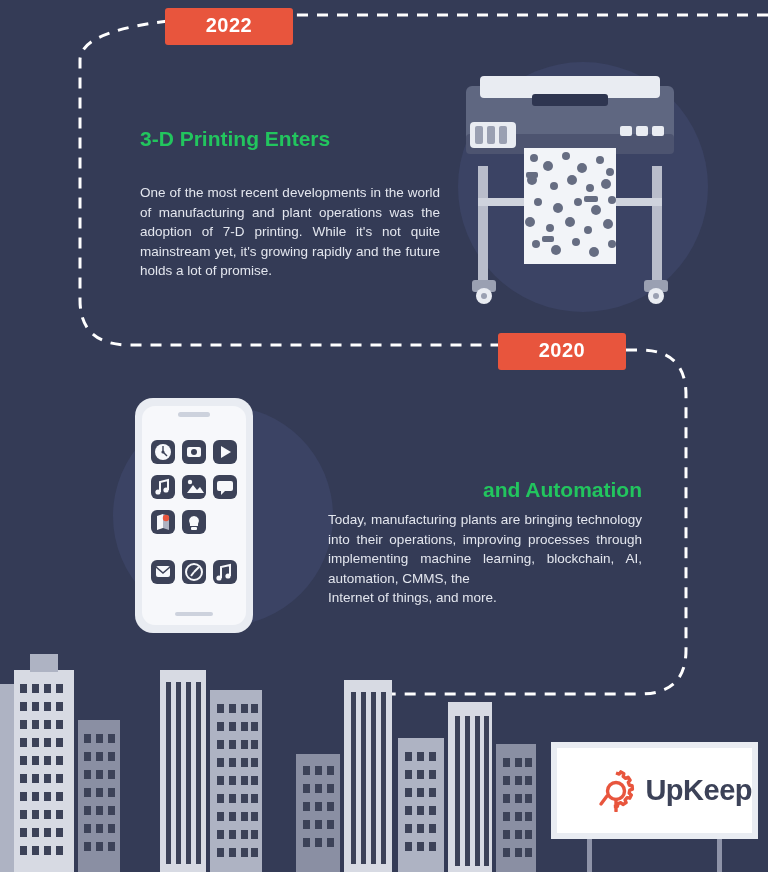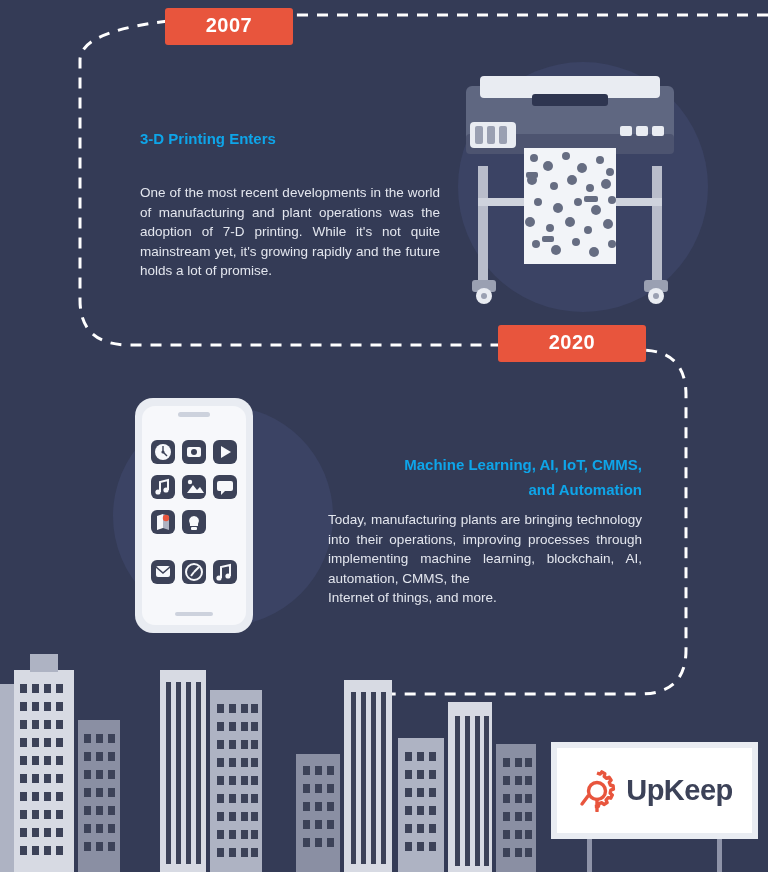--- a/index.html
+++ b/index.html
@@ -30,28 +30,28 @@
     background: #e8553d;
     color: #ffffff;
     font-weight: bold;
     font-size: 20px;
     letter-spacing: 0.5px;
     text-align: center;
     padding: 6px 0 8px 0;
     border-radius: 3px;
   }
   #year-2013 { left: 165px; top: 8px; width: 128px; }
-  #year-2020 { left: 498px; top: 325px; width: 148px; }
+  #year-2020 { left: 498px; top: 333px; width: 128px; }
 
   
   .block-title {
     position: absolute;
-    color: #0ea5e9;
+    color: #22c55e;
     font-weight: bold;
-    font-size: 15px;
+    font-size: 21px;
     line-height: 25px;
   }
   .block-body {
     position: absolute;
     color: #e3e6ee;
     font-size: 13.5px;
     line-height: 19.5px;
     text-align: justify;
   }
   #title-3d { left: 140px; top: 126px; width: 320px; }
@@ -84,21 +84,21 @@
     position: absolute; left: 0; top: 0;
     width: 207px; height: 97px;
     background: #e9ecf2;
     padding: 6px;
   }
   .sign-inner {
     width: 100%; height: 100%;
     background: #ffffff;
     display: flex;
     align-items: center;
-    justify-content: center;
+    justify-content: flex-end;
     gap: 8px;
   }
   .sign-text {
     font-size: 29px;
     font-weight: bold;
     color: #3c4258;
     letter-spacing: -0.5px;
   }
   .sign-post {
     position: absolute;
@@ -112,21 +112,21 @@
 </head>
 <body>
 
 <div id="page">
 
   <svg class="path-svg" viewBox="0 0 768 872">
     <path d="M 768 15 L 300 15 Q 80 15 80 60 L 80 300 Q 80 345 130 345 L 498 345" fill="none" stroke="#ffffff" stroke-width="3" stroke-dasharray="11 9" stroke-linecap="butt"></path>
     <path d="M 626 350 L 640 350 Q 686 350 686 395 L 686 650 Q 686 694 640 694 L 392 694" fill="none" stroke="#ffffff" stroke-width="3" stroke-dasharray="11 9" stroke-linecap="butt"></path>
   </svg>
 
-  <div class="year-badge" id="year-2013">2007</div>
+  <div class="year-badge" id="year-2013">2022</div>
 
   <div class="circle-bg" id="circle-printer"></div>
   <div class="circle-bg" id="circle-phone"></div>
 
   <svg id="printer" viewBox="0 0 216 228">
 
     <rect x="16" y="90" width="10" height="120" fill="#b9bdcb"></rect>
     <rect x="190" y="90" width="10" height="120" fill="#b9bdcb"></rect>
     <rect x="10" y="204" width="24" height="12" rx="3" fill="#9aa0b2"></rect>
     <rect x="182" y="204" width="24" height="12" rx="3" fill="#9aa0b2"></rect>
@@ -243,21 +243,21 @@
 
       <rect x="78" y="162" width="24" height="24" rx="6" fill="#3c4258"></rect>
       <path d="M86 180 v-11 l9 -2 v11" stroke="#f7f8fb" stroke-width="2" fill="none"></path>
       <circle cx="84" cy="180" r="2.6" fill="#f7f8fb"></circle>
         <circle cx="93" cy="178" r="2.6" fill="#f7f8fb"></circle>
     </g>
     <rect x="40" y="214" width="38" height="4" rx="2" fill="#cdd2dd"></rect>
   </svg>
 
   <div class="block-title" id="title-ml">
-    <span>Machine Learning, AI, IoT, CMMS,</span><br>
+    <br>
     <span>and Automation</span>
   </div>
   <div class="block-body" id="body-ml">
     <span>Today, manufacturing plants are bringing technology into their operations, improving processes through implementing machine learning, blockchain, AI, automation, CMMS, the</span>
     <span class="last-line">Internet of things, and more.</span>
   </div>
 
   <svg id="city" viewBox="0 0 768 230">
     <g>
 

